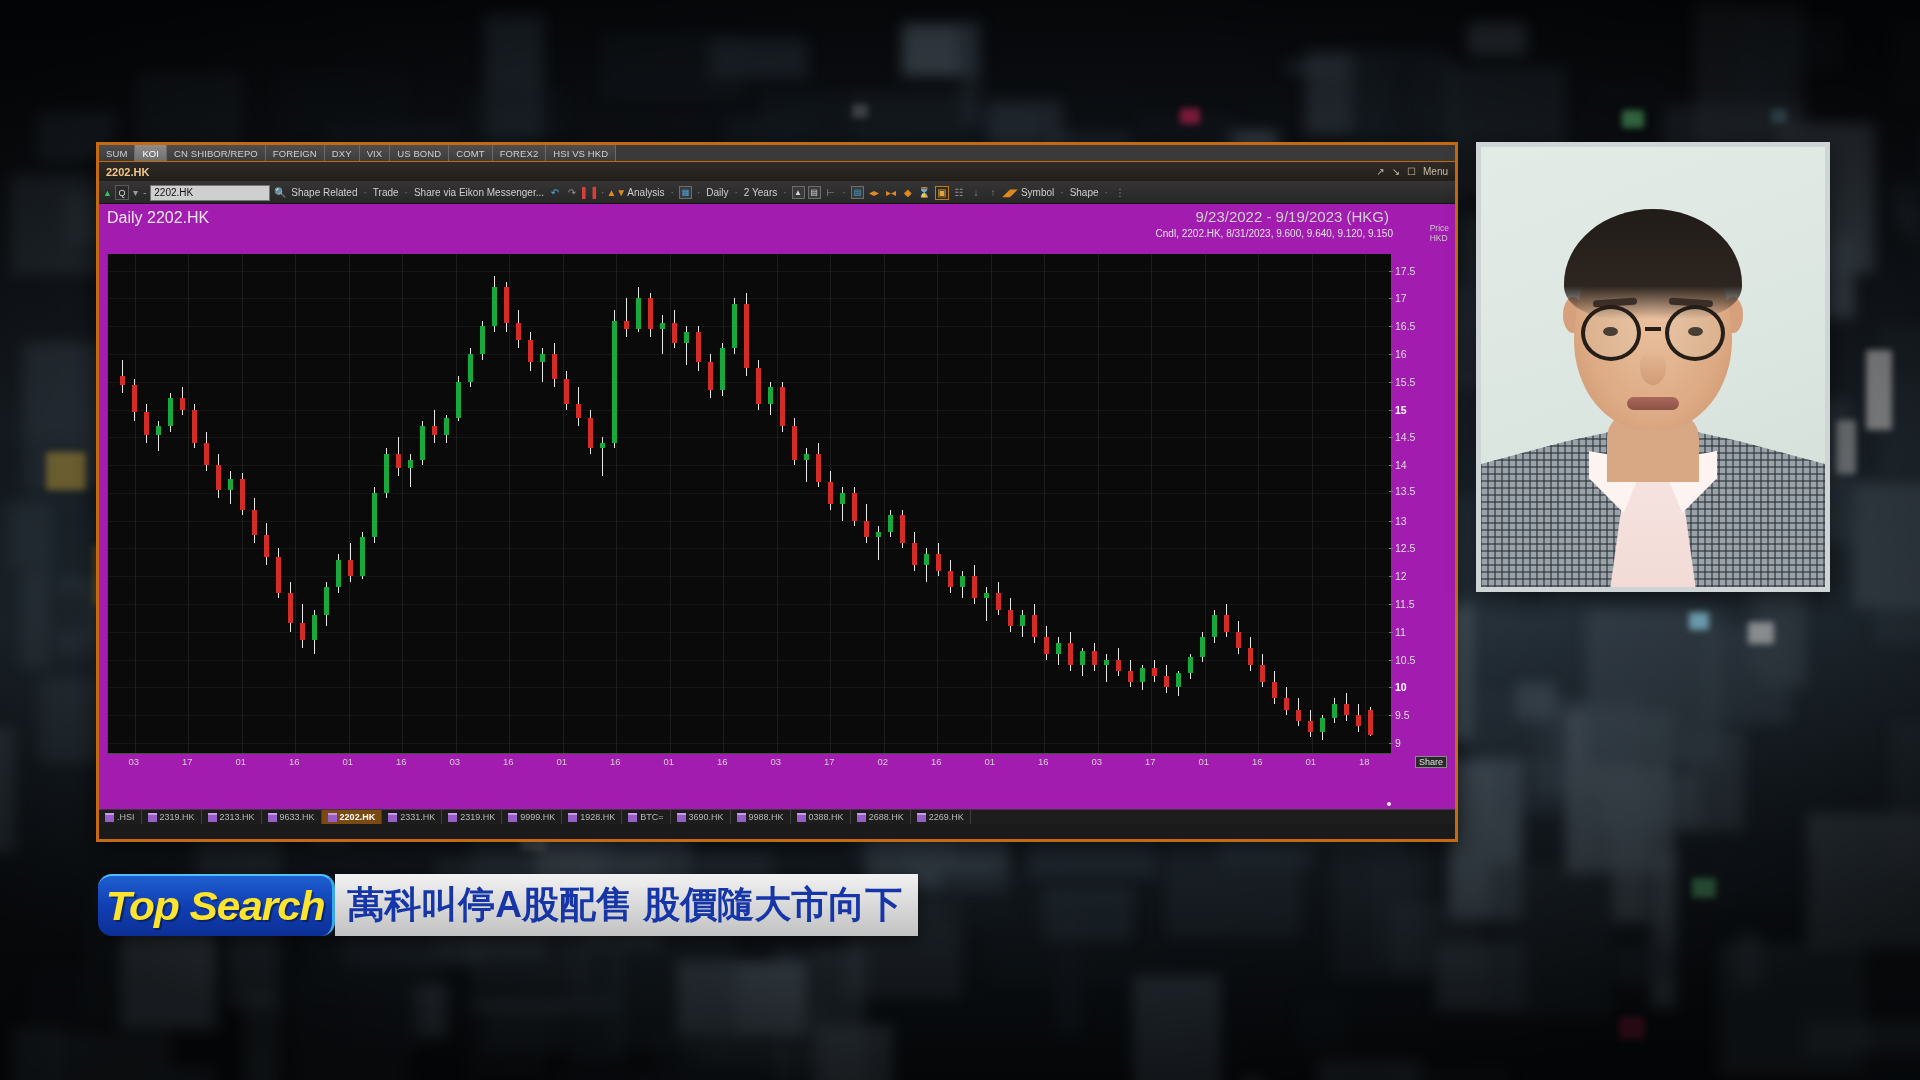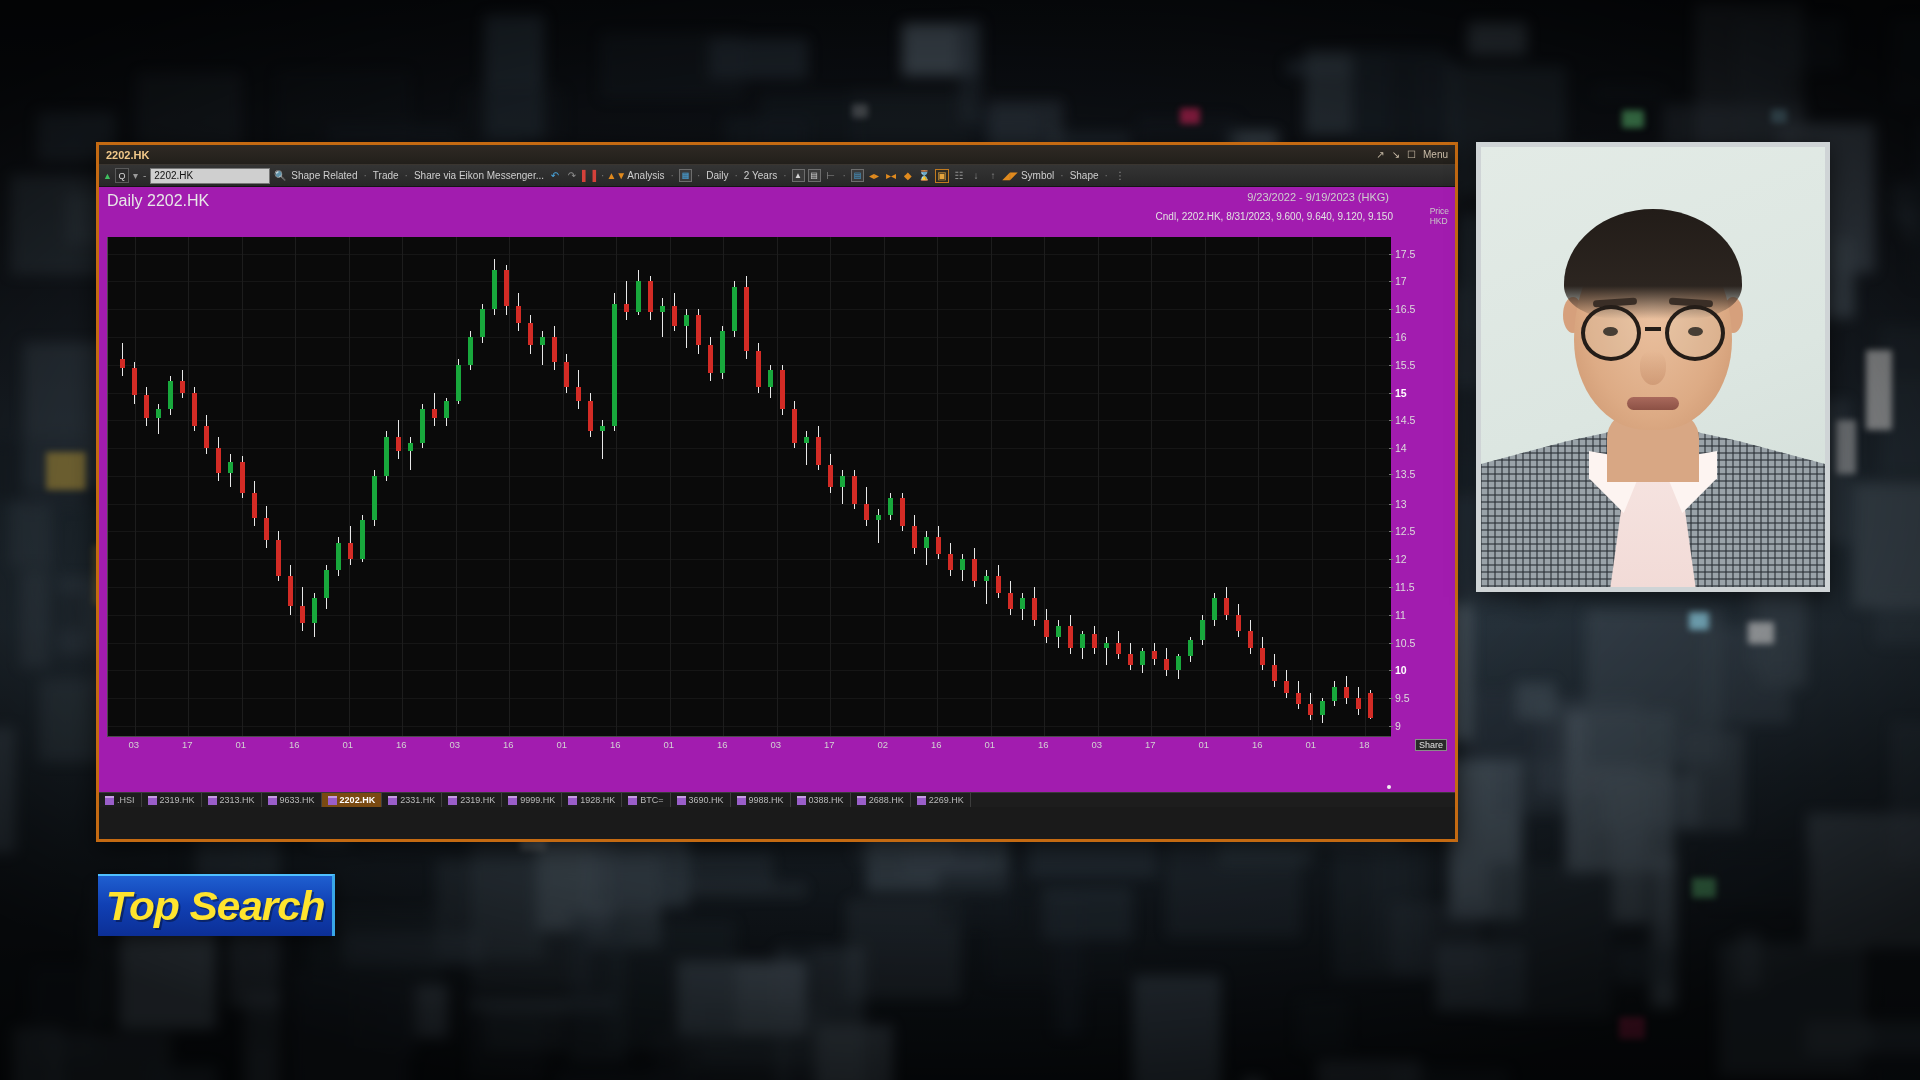--- a/index.html
+++ b/index.html
@@ -119,21 +119,21 @@
   
   .chartwrap { position: relative; background: #a21caf; height: 620px; }
 
   .chart-hdr {
     position: relative; height: 46px;
     padding: 5px 6px 0 8px;
   }
   .chart-title { font-size: 16px; color: #e8e8e8; }
   .daterange {
     position: absolute; right: 66px; top: 4px;
-    font-size: 11px; color: #cfcfcf; margin-left: 45px;
+    font-size: 15px; color: #cfcfcf; margin-left: 45px;
   }
   .cndl-legend {
     position: absolute; right: 62px; top: 24px;
     font-size: 10px; color: #e2e2e2;
   }
   .price-hdr {
     position: absolute; right: 6px; top: 20px;
     font-size: 8.5px; color: #c9c9c9; line-height: 1.15; text-align: left;
   }
 
@@ -284,20 +284,21 @@
     position: absolute; left: 98px; top: 874px;
     display: flex; align-items: stretch; height: 62px;
     box-shadow: 0 4px 16px rgba(0,0,0,.55);
   }
   .lt-tag {
     display: flex; align-items: center; justify-content: center;
     padding: 0 14px;
     background: linear-gradient(180deg,#1f5fd0 0%, #1040b4 48%, #0c2f96 100%);
     border-right: 3px solid #39a7e8;
     border-top: 2px solid #4fc0ff;
+    border-radius: 14px;
   }
   .lt-tag span {
     font-size: 40px; font-weight: bold; font-style: italic;
     color: #ffe42e;
     letter-spacing: -1px;
     text-shadow: 2px 2px 0 rgba(0,0,0,.35);
     transform: scaleX(1.06);
   }
   .lt-text {
     display: flex; align-items: center;
@@ -596,20 +597,33 @@
       <div class="bokeh" style="left: 1692px; top: 452px; width: 16px; height: 40px; background: rgb(255, 45, 110); opacity: 0.26;"></div>
       <div class="bokeh" style="left: 1394px; top: 436px; width: 18px; height: 16px; background: rgb(159, 232, 255); opacity: 0.63;"></div>
       <div class="bokeh" style="left: 1276px; top: 360px; width: 16px; height: 14px; background: rgb(111, 224, 138); opacity: 0.4;"></div>
       <div class="bokeh" style="left: 790px; top: 540px; width: 18px; height: 16px; background: rgb(255, 210, 74); opacity: 0.77;"></div>
       <div class="bokeh" style="left: 940px; top: 390px; width: 16px; height: 14px; background: rgb(232, 232, 232); opacity: 0.54;"></div>
     </div>
   <div class="vignette"></div>
 
   <div id="eikon">
 
+    <div class="tabstrip" id="tabstrip">
+        <div class="tab">SUM</div>
+        <div class="tab active">KOI</div>
+        <div class="tab">CN SHIBOR/REPO</div>
+        <div class="tab">FOREIGN</div>
+        <div class="tab">DXY</div>
+        <div class="tab">VIX</div>
+        <div class="tab">US BOND</div>
+        <div class="tab">COMT</div>
+        <div class="tab">FOREX2</div>
+        <div class="tab">HSI VS HKD</div>
+        <div class="spacer"></div>
+      </div>
 
     <div class="titlebar">
       <div class="tname">2202.HK</div>
       <div class="tctrl">
         <span class="gl">↗</span>
         <span class="gl">↘</span>
         <span class="gl">☐</span>
         <span>Menu</span>
       </div>
     </div>
@@ -1278,15 +1292,18 @@
       <div class="p-bridge"></div>
       <div class="p-nose"></div>
       <div class="p-mouth"></div>
     </div>
   </div>
 
   <div id="lowerthird">
     <div class="lt-tag">
       <span>Top Search</span>
     </div>
+    <div class="lt-text">
+      <span>萬科叫停A股配售 股價隨大市向下</span>
+    </div>
   </div>
 
 </div>
 
 </body></html>

